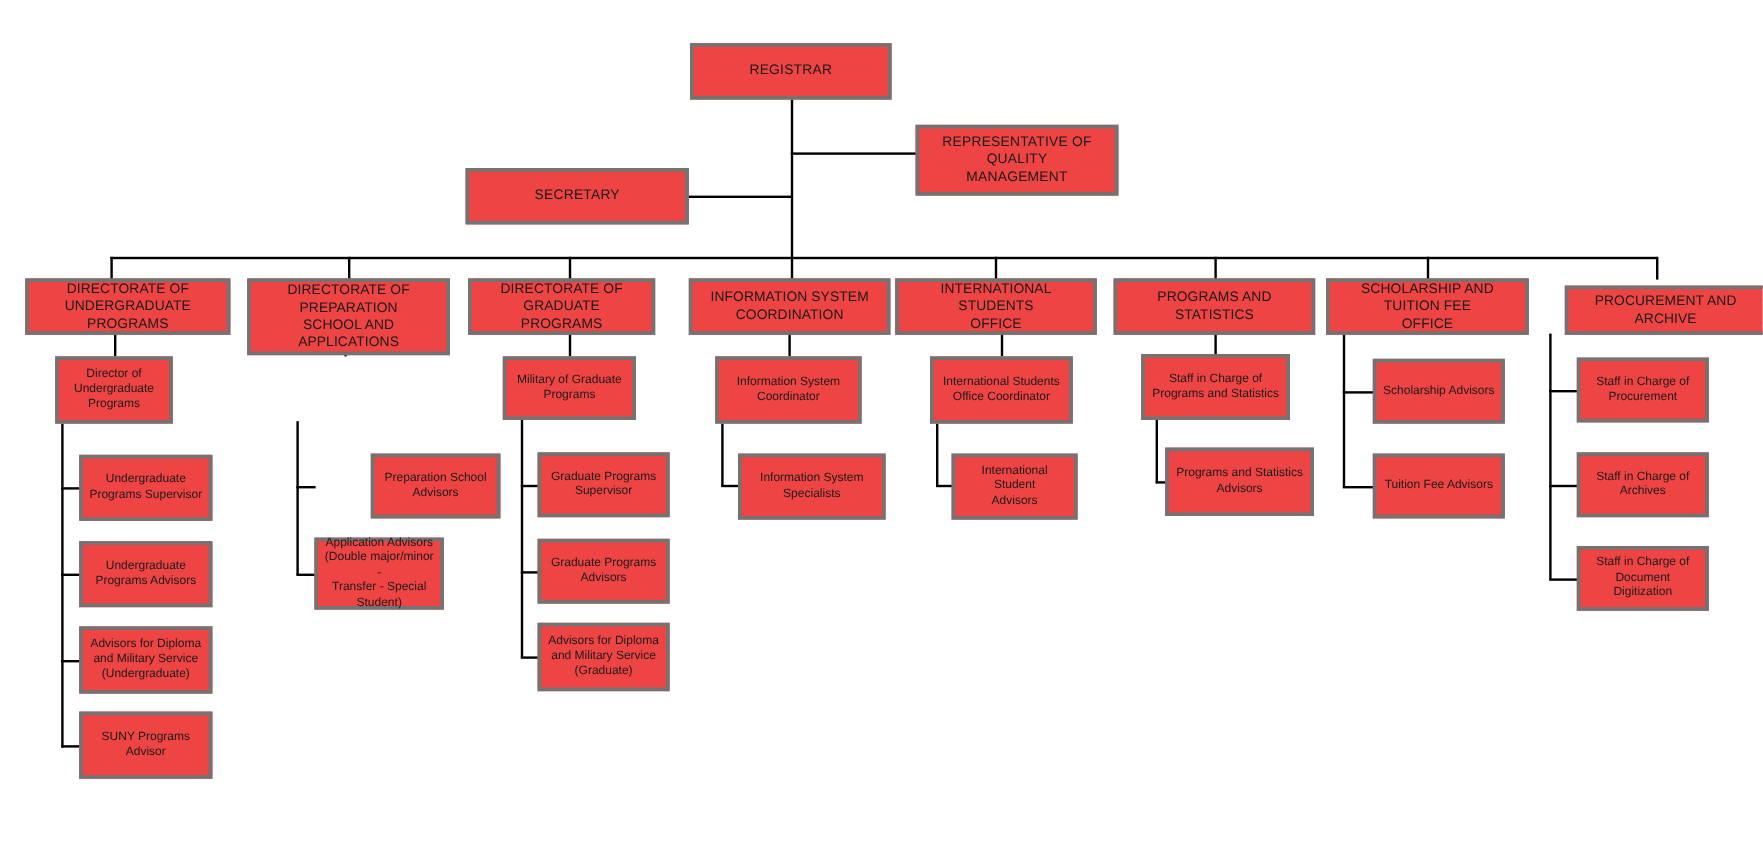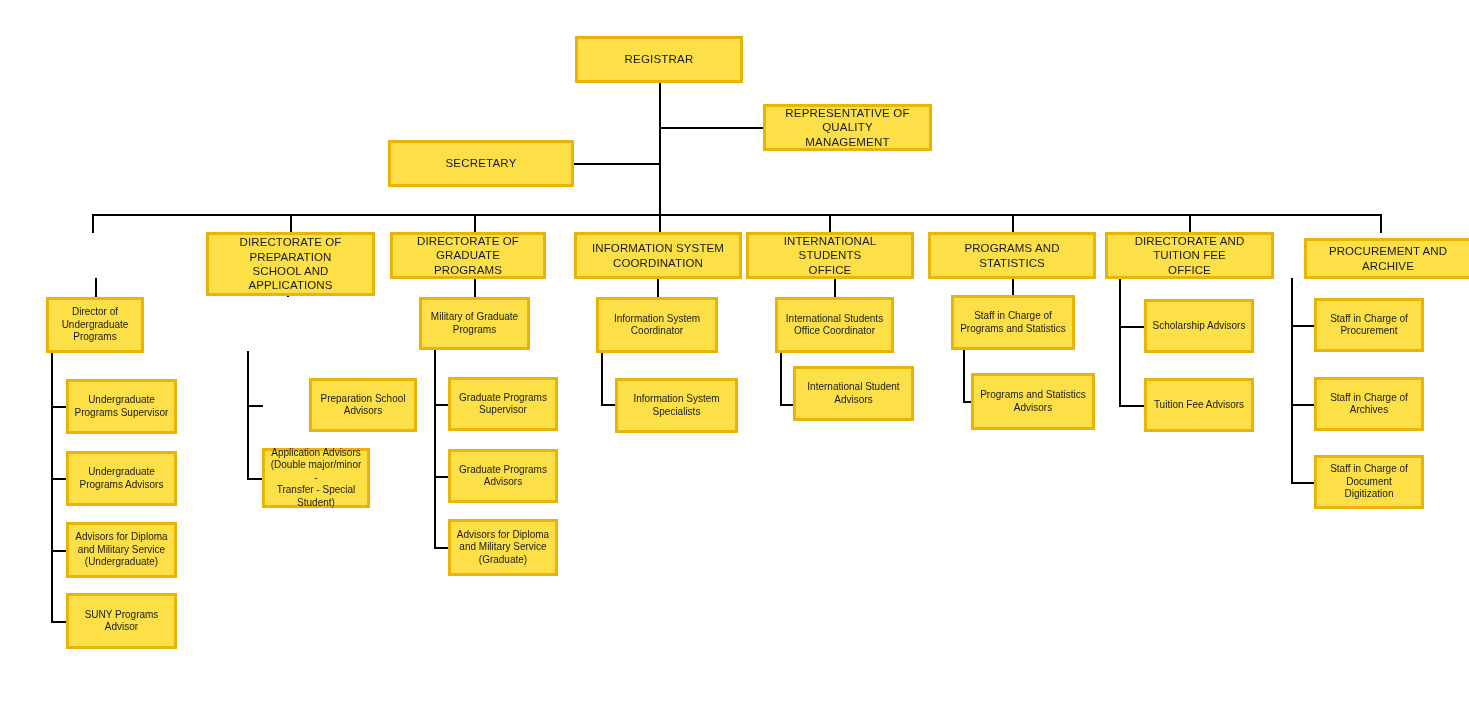--- a/index.html
+++ b/index.html
@@ -12,22 +12,22 @@
     position: relative;
     width: 1469px;
     height: 720px;
     background: #ffffff;
     font-family: "Liberation Sans", sans-serif;
     overflow: hidden;
   }
   .node {
     position: absolute;
     box-sizing: border-box;
-    background: #fde047;
-    border: 3px solid #eab308;
+    background: #ef4444;
+    border: 3px solid #737373;
     display: flex;
     align-items: center;
     justify-content: center;
     text-align: center;
     color: #1a1a1a;
     z-index: 3;
   }
   .node .label {
     display: block;
     width: 100%;
@@ -112,29 +112,33 @@
     <div class="ln ln-v" style="left:1291px; top:278px; height:205px;"></div>
     <div class="ln ln-h" style="left:1291px; top:325px; width:24px;"></div>
     <div class="ln ln-h" style="left:1291px; top:404px; width:24px;"></div>
     <div class="ln ln-h" style="left:1291px; top:482px; width:24px;"></div>
   </div>
 
   <div class="node lvl-root" style="left:575px; top:36px; width:168px; height:47px;">
     <span class="label">REGISTRAR</span>
   </div>
 
-  <div class="node lvl-side" style="left:763px; top:104px; width:169px; height:47px;">
+  <div class="node lvl-side" style="left:763px; top:104px; width:169px; height:59px;">
     <span class="label">REPRESENTATIVE OF QUALITY
 MANAGEMENT</span>
   </div>
 
   <div class="node lvl-side" style="left:388px; top:140px; width:186px; height:47px;">
     <span class="label">SECRETARY</span>
   </div>
 
+  <div class="node lvl-dept" style="left:21px; top:232px; width:171px; height:47px;">
+    <span class="label">DIRECTORATE OF
+UNDERGRADUATE PROGRAMS</span>
+  </div>
   <div class="node lvl-dir" style="left:46px; top:297px; width:98px; height:56px;">
     <span class="label">Director of
 Undergraduate
 Programs</span>
   </div>
   <div class="node lvl-leaf" style="left:66px; top:379px; width:111px; height:55px;">
     <span class="label">Undergraduate
 Programs Supervisor</span>
   </div>
   <div class="node lvl-leaf" style="left:66px; top:451px; width:111px; height:55px;">
@@ -202,39 +206,39 @@
   </div>
 
   <div class="node lvl-dept" style="left:746px; top:232px; width:168px; height:47px;">
     <span class="label">INTERNATIONAL STUDENTS
 OFFICE</span>
   </div>
   <div class="node lvl-dir" style="left:775px; top:297px; width:119px; height:56px;">
     <span class="label">International Students
 Office Coordinator</span>
   </div>
-  <div class="node lvl-leaf" style="left:793px; top:366px; width:121px; height:55px;">
+  <div class="node lvl-leaf" style="left:793px; top:378px; width:105px; height:55px;">
     <span class="label">International Student
 Advisors</span>
   </div>
 
   <div class="node lvl-dept" style="left:928px; top:232px; width:168px; height:47px;">
     <span class="label">PROGRAMS AND STATISTICS</span>
   </div>
   <div class="node lvl-dir" style="left:951px; top:295px; width:124px; height:55px;">
     <span class="label">Staff in Charge of
 Programs and Statistics</span>
   </div>
   <div class="node lvl-leaf" style="left:971px; top:373px; width:124px; height:57px;">
     <span class="label">Programs and Statistics
 Advisors</span>
   </div>
 
   <div class="node lvl-dept" style="left:1105px; top:232px; width:169px; height:47px;">
-    <span class="label">DIRECTORATE AND TUITION FEE
+    <span class="label">SCHOLARSHIP AND TUITION FEE
 OFFICE</span>
   </div>
   <div class="node lvl-leaf" style="left:1144px; top:299px; width:110px; height:54px;">
     <span class="label">Scholarship Advisors</span>
   </div>
   <div class="node lvl-leaf" style="left:1144px; top:378px; width:110px; height:54px;">
     <span class="label">Tuition Fee Advisors</span>
   </div>
 
   <div class="node lvl-dept" style="left:1304px; top:238px; width:168px; height:41px;">

